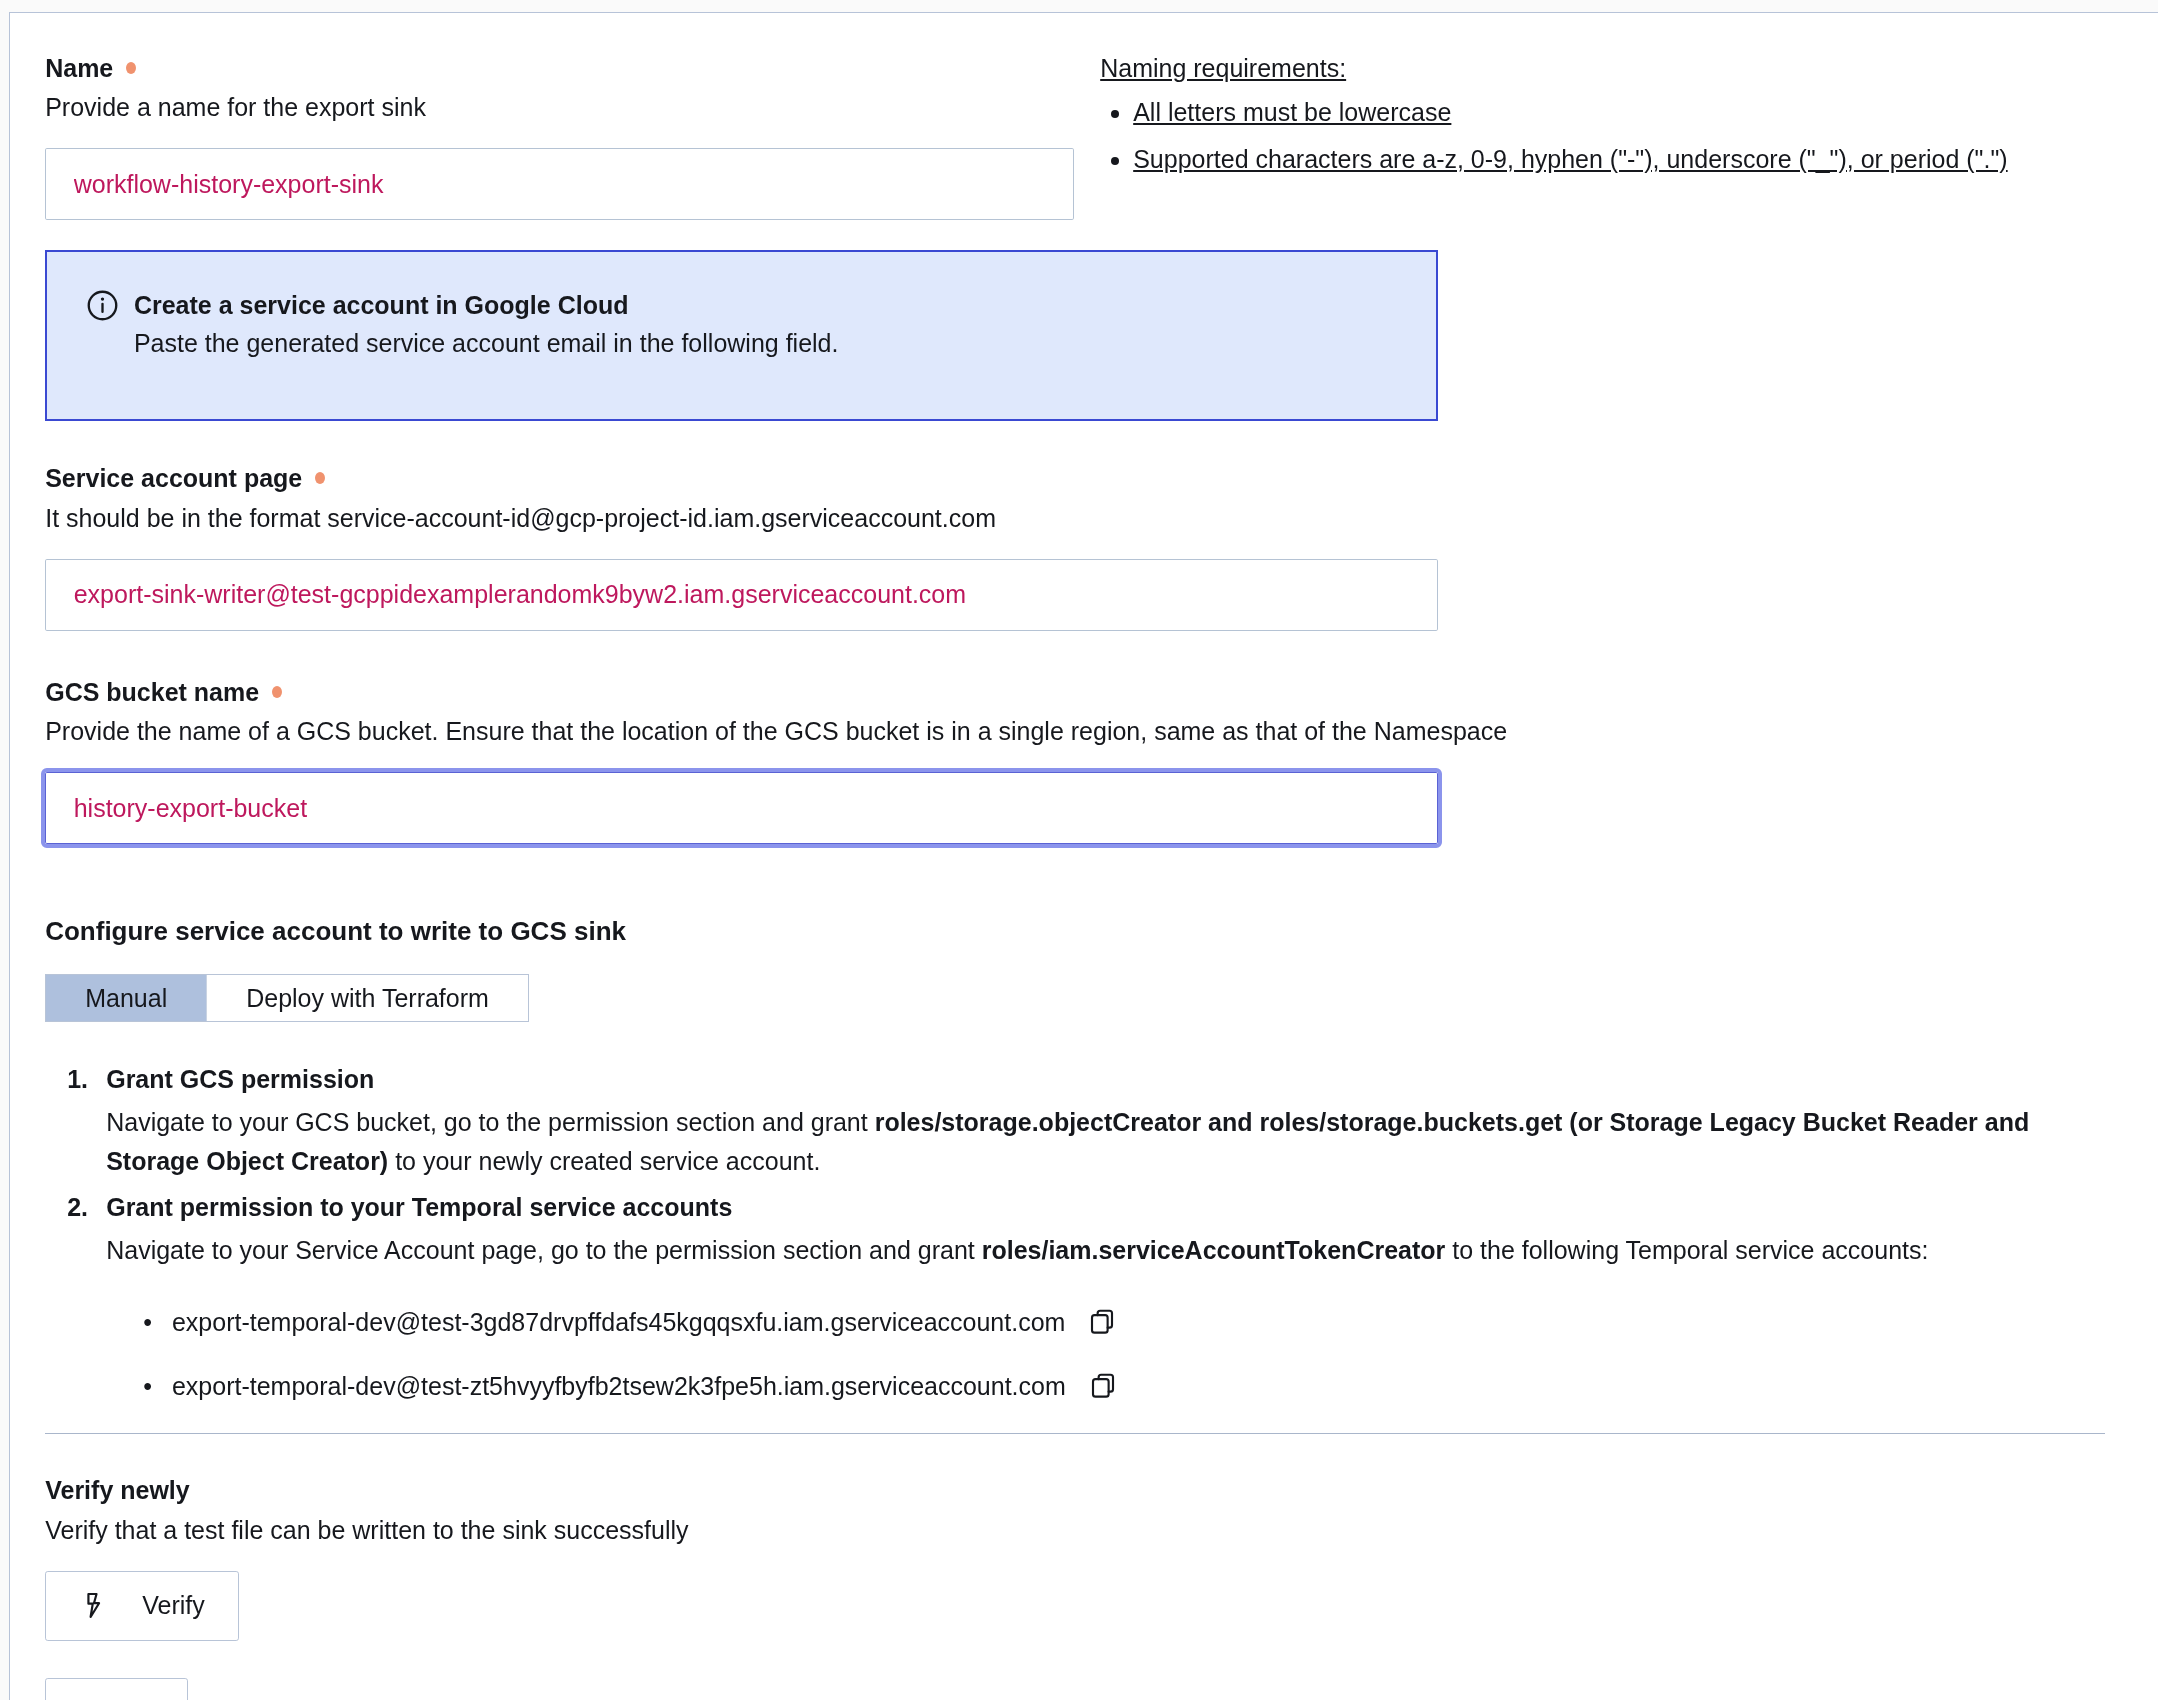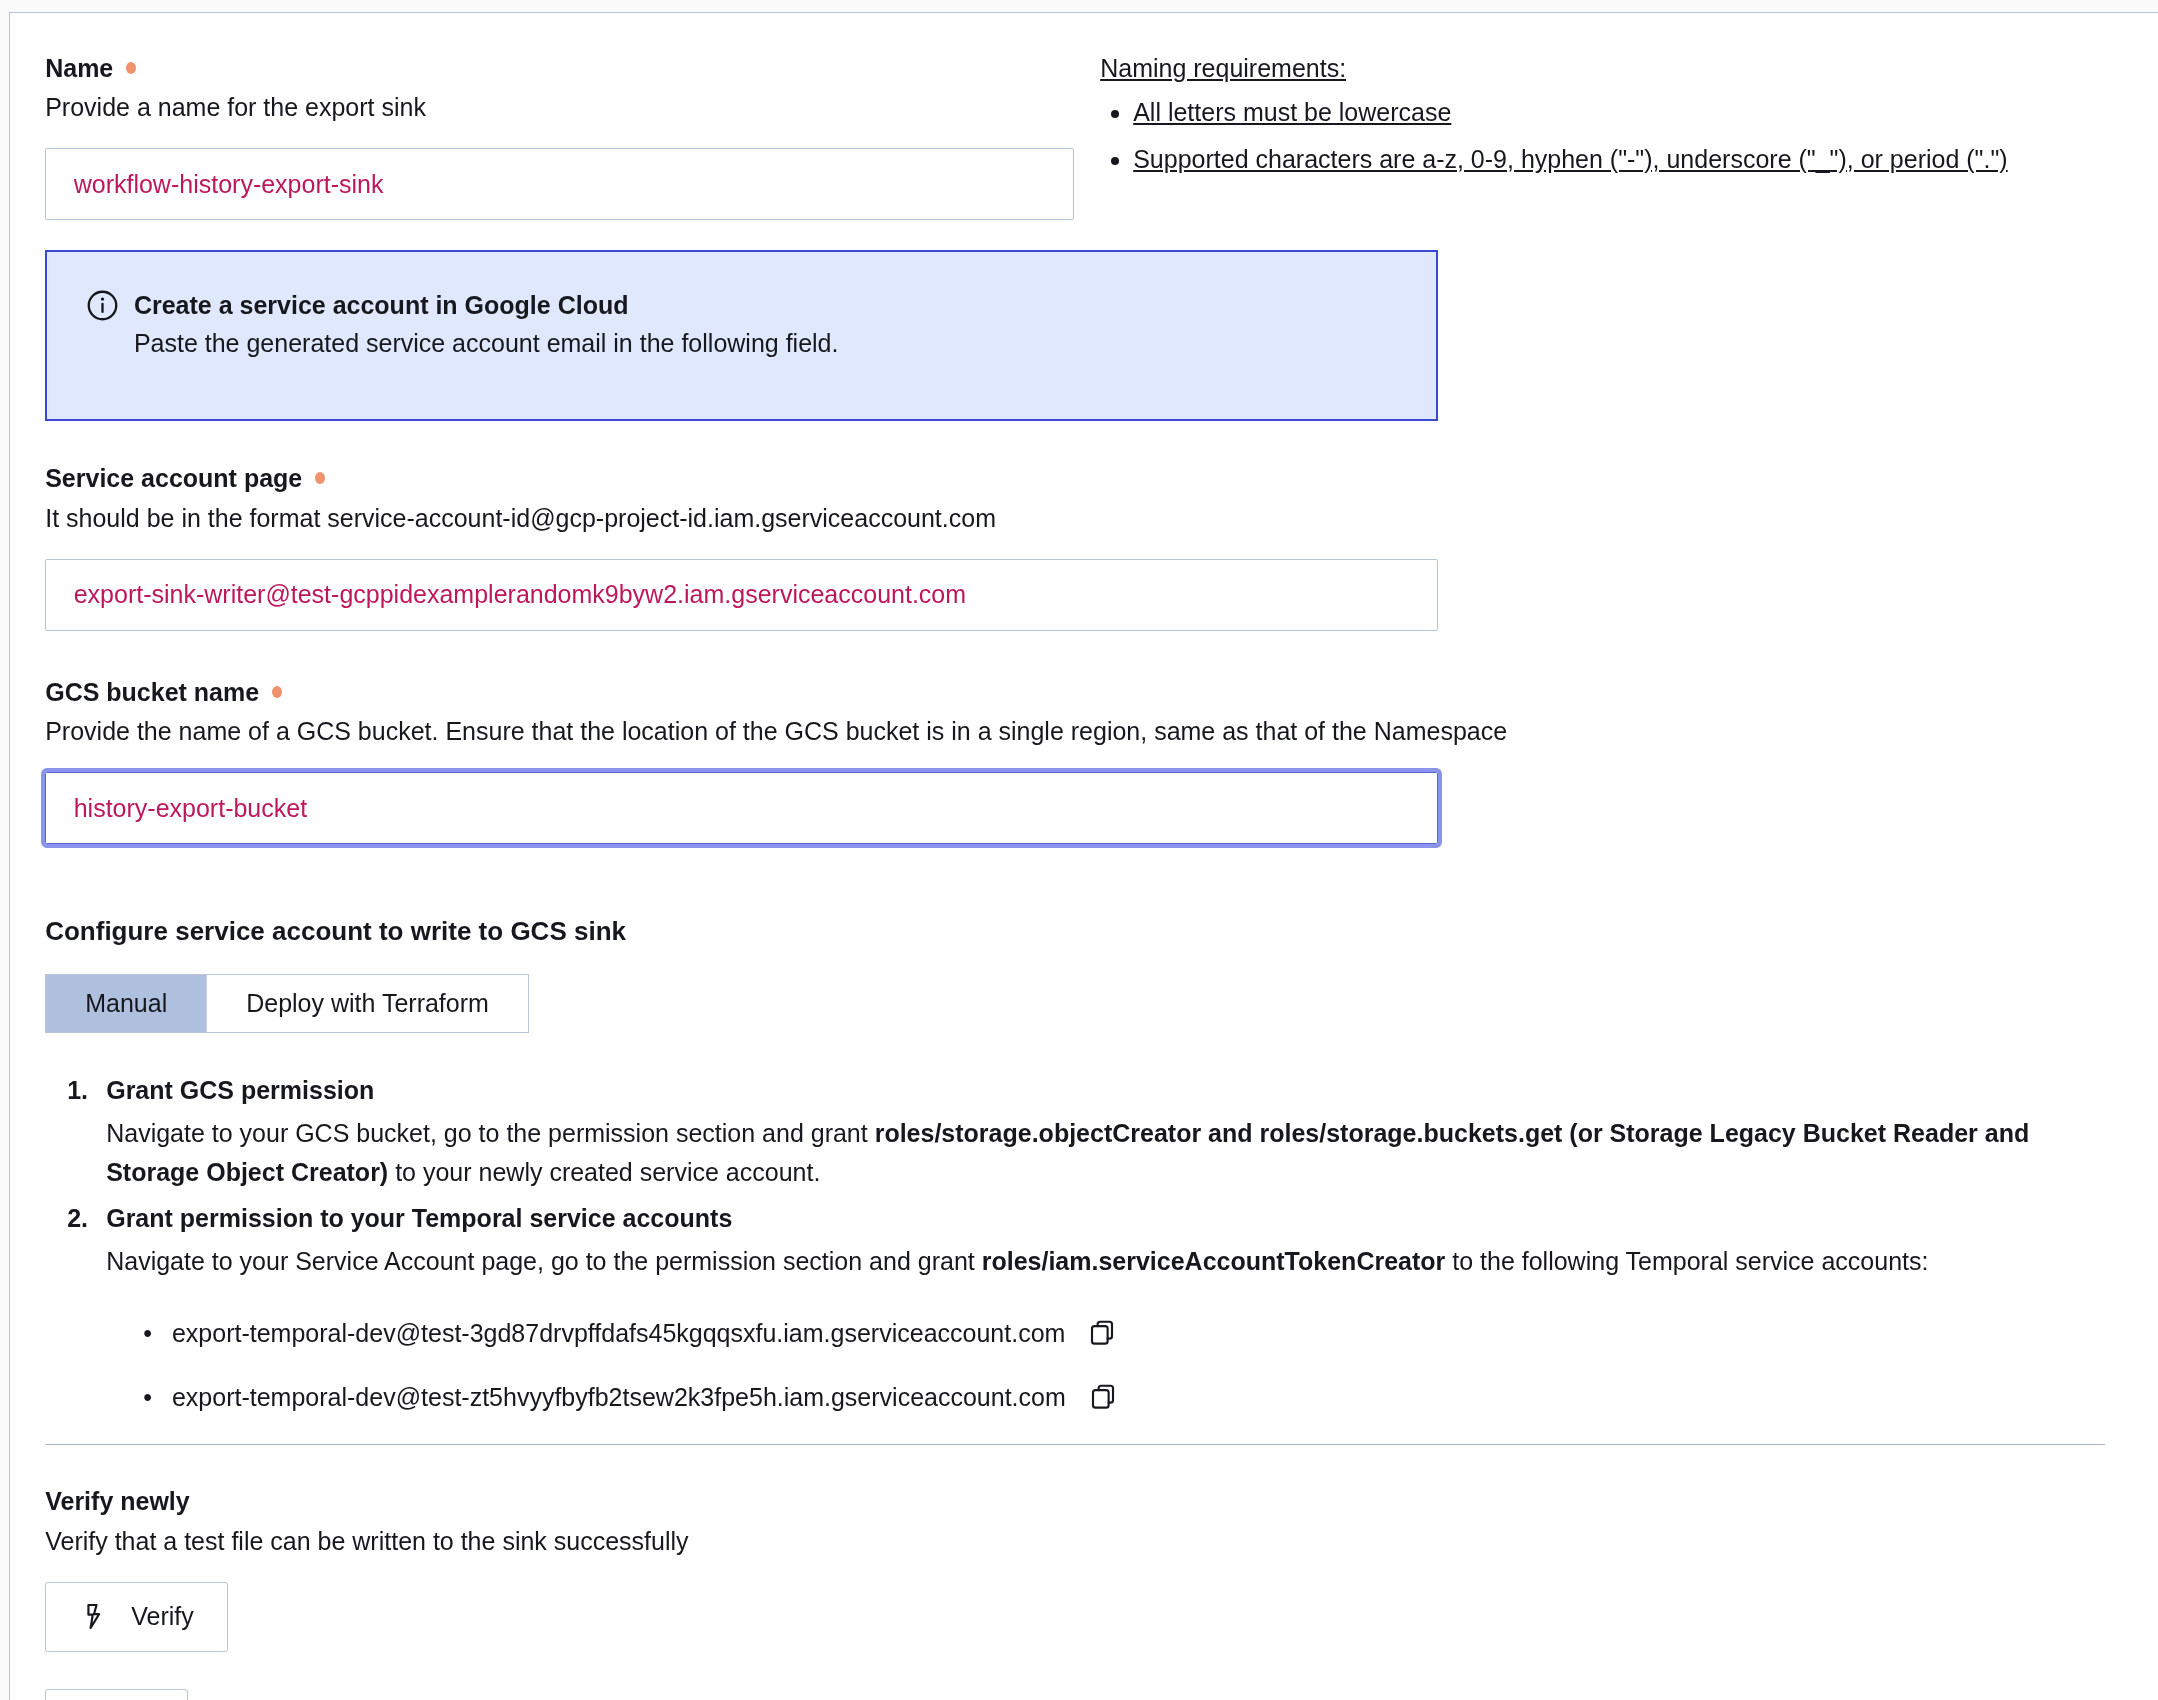--- a/index.html
+++ b/index.html
@@ -89,21 +89,21 @@
   .config-title { margin-top: 71px; font-weight: bold; font-size: 26px; line-height: 33px; }
 
   
   .tabs {
     margin-top: 26px;
     display: inline-flex;
     border: 1.8px solid #b8c4d7;
     background: #fff;
   }
   .tab {
-    height: 57px;
+    height: 46px;
     display: flex; align-items: center; justify-content: center;
     padding: 0 39px;
     background: #fff;
     cursor: pointer;
     white-space: nowrap;
   }
   .tab.selected { background: #aec0dd; }
   .tab + .tab { border-left: 1.8px solid #c9d3e2; }
 
   
@@ -138,21 +138,21 @@
     height: 70px;
     background: #fff;
     border: 1.8px solid #b8c4d7;
     border-radius: 2.8px;
     font-family: inherit;
     font-size: 25px;
     color: #16181d;
     cursor: pointer;
     padding: 0 33px;
   }
-  .verify-btn { margin-top: 24px; gap: 23px; }
+  .verify-btn { margin-top: 24px; gap: 34px; }
   .verify-btn svg { width: 29px; height: 29px; display: block; }
   .actions { margin-top: 37px; display: flex; align-items: flex-start; }
   .create-btn { min-width: 121px; }
   .cancel-btn {
     margin-left: 69px;
     background: none; border: none; padding: 0;
     font-family: inherit; font-size: 25px; color: #16181d;
     height: 70px; display: inline-flex; align-items: center;
     cursor: pointer;
   }

